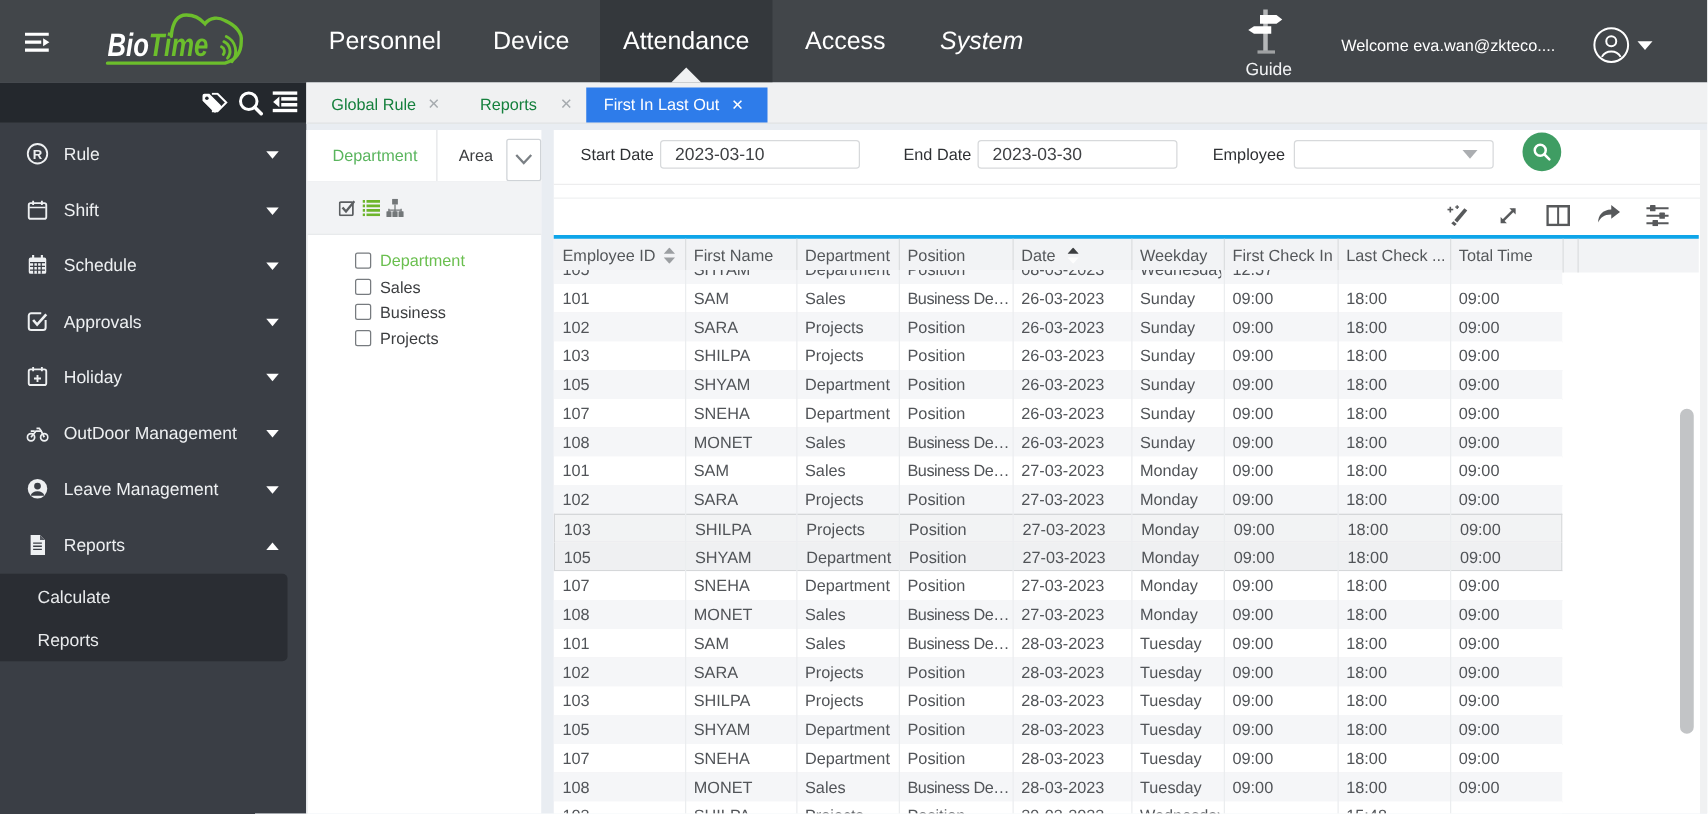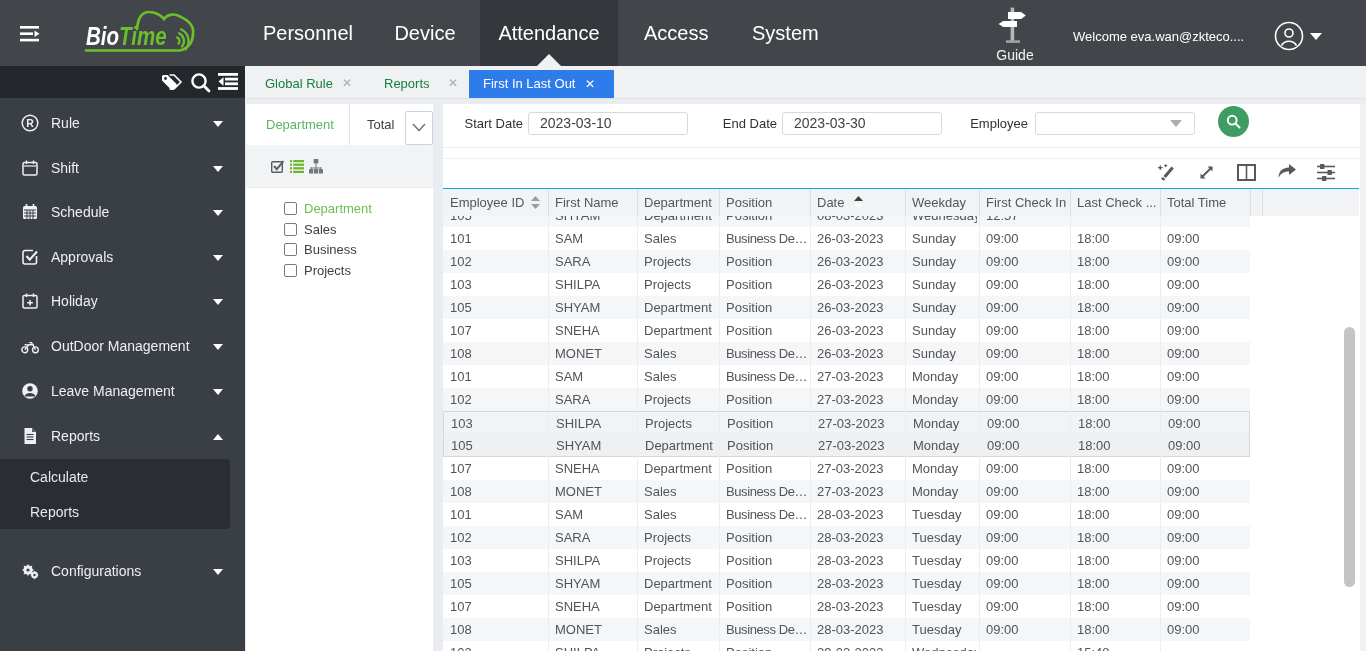--- a/index.html
+++ b/index.html
@@ -29,21 +29,21 @@
 #treetabs { position:absolute; left:0; top:0; width:187px; height:41px; background:#fff; border-bottom:1px solid #e3e5e7; }
 #ticons { position:absolute; left:0; top:41px; width:187px; height:42px; background:#f2f3f5; border-bottom:1px solid #e8eaec; }
 .titem { position:absolute; left:0; width:187px; height:20.6px; }
 .tchk { position:absolute; left:38px; top:3px; width:11px; height:11px; border:1.4px solid #777b7f; border-radius:2px; background:#fff; }
 .tlabel { position:absolute; left:58px; top:0; height:20.6px; line-height:20.6px; font-size:13px; color:#3c3e40; }
 
 #filterpanel { position:absolute; left:443px; top:104px; width:917px; height:547px; background:#fff; }
 .flabel { position:absolute; top:112px; height:23px; line-height:23px; font-size:13px; color:#2e3033; text-align:right; white-space:nowrap; }
 .finput { position:absolute; top:8px; width:147px; height:21px; border:1px solid #d7d9db; border-radius:3px; font-size:14px; color:#3f4144; line-height:21px; padding-left:11px; background:#fff; }
 
-#thead { position:absolute; left:0; top:84px; width:916px; height:27px; background:#f2f3f5; border-top:1px solid #0ea5e9; }
+#thead { position:absolute; left:0; top:84px; width:916px; height:27px; background:#f2f3f5; border-top:3px solid #0ea5e9; }
 .hcell { position:absolute; top:0; height:27px; line-height:27px; font-size:13px; color:#54575a; overflow:hidden; white-space:nowrap; }
 .hline { position:absolute; top:0; width:1px; height:27px; background:#dcdee0; }
 #tbody { position:absolute; left:0; top:111.5px; width:807px; height:435.5px; overflow:hidden; }
 .trow { position:absolute; left:0; width:807px; border-bottom:1px solid #ececee; }
 .tcell { position:absolute; top:0; height:23px; line-height:23px; font-size:13px; color:#515458; overflow:hidden; white-space:nowrap; }
 .tcellp { position:absolute; height:23px; line-height:23px; font-size:13px; color:#515458; overflow:hidden; white-space:nowrap; }
 .bline { position:absolute; top:0; width:1px; height:435.5px; background:#ebedef; z-index:5; }
 </style></head>
 <body>
 <div id="app">
@@ -65,21 +65,21 @@
     <g transform="translate(2.5,0)" fill="none" stroke="#6cbe2c" stroke-linecap="round">
       <path d="M94.7 37.4 A4 4 0 0 1 96.1 43.6" stroke-width="2.3"></path>
       <path d="M96.6 33.3 A8.5 8.5 0 0 1 99.5 46.5" stroke-width="2.3"></path>
       <path d="M98.5 29.2 A13 13 0 0 1 103 49.4" stroke-width="2.3"></path>
     </g>
   </svg>
   <div class="nav" style="left:263px;width:88px;">Personnel</div>
   <div class="nav" style="left:498px;width:102px;">Attendance</div>
   <div class="nav" style="left:393px;width:64px;">Device</div>
   <div class="nav" style="left:644px;width:58px;">Access</div>
-  <div class="nav" style="left:752px;width:62px;">System</div>
+  <div class="nav" style="left:752px;width:62px;font-style:italic;">System</div>
   <svg class="abs" style="left:996px;top:6px;" width="40" height="40" viewBox="0 0 40 40">
     <rect x="14.6" y="1.6" width="3.6" height="34" fill="#b5b7b9"></rect>
     <rect x="10" y="34.3" width="14" height="2.6" fill="#9fa1a3"></rect>
     <path d="M12 6 h13.2 l4.6 3.5 -4.6 3.5 H12 z" fill="#fff"></path>
     <path d="M21 15 H7.2 l-4.6 3 4.6 3 H21 z" fill="#fff"></path>
   </svg>
   <div class="abs" style="left:985px;top:47px;width:60px;text-align:center;color:#f2f3f5;font-size:14px;">Guide</div>
   <div class="abs" style="left:1073px;top:29px;color:#fff;font-size:13px;">Welcome eva.wan@zkteco....</div>
   <svg class="abs" style="left:1274px;top:21px;" width="30" height="30" viewBox="0 0 30 30">
     <circle cx="15" cy="15" r="13.5" fill="none" stroke="#fff" stroke-width="1.6"></circle>
@@ -193,53 +193,39 @@
           <path d="M11 1 l4 4 h-4 z" fill="#575b62"></path>
           <g stroke="#3a3e45" stroke-width="1.1">
             <line x1="5.5" y1="7.5" x2="12.5" y2="7.5"></line>
             <line x1="5.5" y1="10" x2="12.5" y2="10"></line>
             <line x1="5.5" y1="12.5" x2="12.5" y2="12.5"></line>
           </g>
         </svg>
 <span class="mtext">Reports</span>
         <span class="caret-up"></span>
       </div>
-<div class="mitem" style="top:482.5px;">
-<svg class="micon" width="18" height="18" viewBox="0 0 18 18">
-          <g fill="#eef0f2">
-            <circle cx="7" cy="8" r="4.6"></circle>
-            <path d="M7 1.8 l1 2.2 h-2 z M7 14.2 l1 -2.2 h-2 z M.8 8 l2.2 -1 v2 z M13.2 8 l-2.2 -1 v2 z M2.6 3.6 l2.3 .7 l-1.6 1.6 z M11.4 12.4 l-2.3 -.7 l1.6 -1.6 z M2.6 12.4 l.7 -2.3 l1.6 1.6 z M11.4 3.6 l-.7 2.3 l-1.6 -1.6 z"></path>
-            <circle cx="13.5" cy="13" r="3.4"></circle>
-            <path d="M13.5 8.6 l.8 1.6 h-1.6 z M13.5 17.4 l.8 -1.6 h-1.6 z M9.1 13 l1.6 -.8 v1.6 z M17.9 13 l-1.6 -.8 v1.6 z"></path>
-          </g>
-          <circle cx="7" cy="8" r="1.6" fill="#3a3e45"></circle>
-          <circle cx="13.5" cy="13" r="1.2" fill="#3a3e45"></circle>
-        </svg>
-<span class="mtext">Configurations</span>
-        <span class="caret-dn"></span>
-      </div>
 
 </div>
 
 <div id="tabstrip">
   <div class="tab" style="left:20px;">Global Rule</div>
   <div class="tabx" style="left:97px;">✕</div>
   <div class="tab" style="left:139px;">Reports</div>
   <div class="tabx" style="left:203px;">✕</div>
   <div id="btab">
         <span style="position:absolute;left:14px;">First In Last Out</span>
         <span style="position:absolute;left:116px;top:0px;font-size:12px;">✕</span>
       </div>
 </div>
 
 <div id="treepanel">
   <div id="treetabs">
     <div class="abs" style="left:0;top:0;width:103px;height:41px;border-right:1px solid #e3e5e7;"></div>
     <div class="abs" style="left:20px;top:0;height:41px;line-height:41px;font-size:13px;color:#5ab55e;">Department</div>
-    <div class="abs" style="left:121px;top:0;height:41px;line-height:41px;font-size:13px;color:#3c3e40;">Total</div>
+    <div class="abs" style="left:121px;top:0;height:41px;line-height:41px;font-size:13px;color:#3c3e40;">Area</div>
     <div class="abs" style="left:159px;top:7px;width:26px;height:32px;border:1px solid #cfd3d7;background:#fff;border-radius:2px;">
       <svg class="abs" style="left:6px;top:11px;" width="14" height="9" viewBox="0 0 14 9">
             <path d="M1 1 L7 7.5 L13 1" fill="none" stroke="#7b8085" stroke-width="1.8"></path>
           </svg>
     </div>
   </div>
   <div id="ticons">
     <svg class="abs" style="left:25px;top:15px;" width="13" height="13" viewBox="0 0 13 13">
           <rect x="0.7" y="1.7" width="10.6" height="10.6" rx="1" fill="none" stroke="#5b5e61" stroke-width="1.4"></rect>
           <path d="M3 6 l2.8 3.2 L12.5 1" fill="none" stroke="#5b5e61" stroke-width="1.9"></path>

